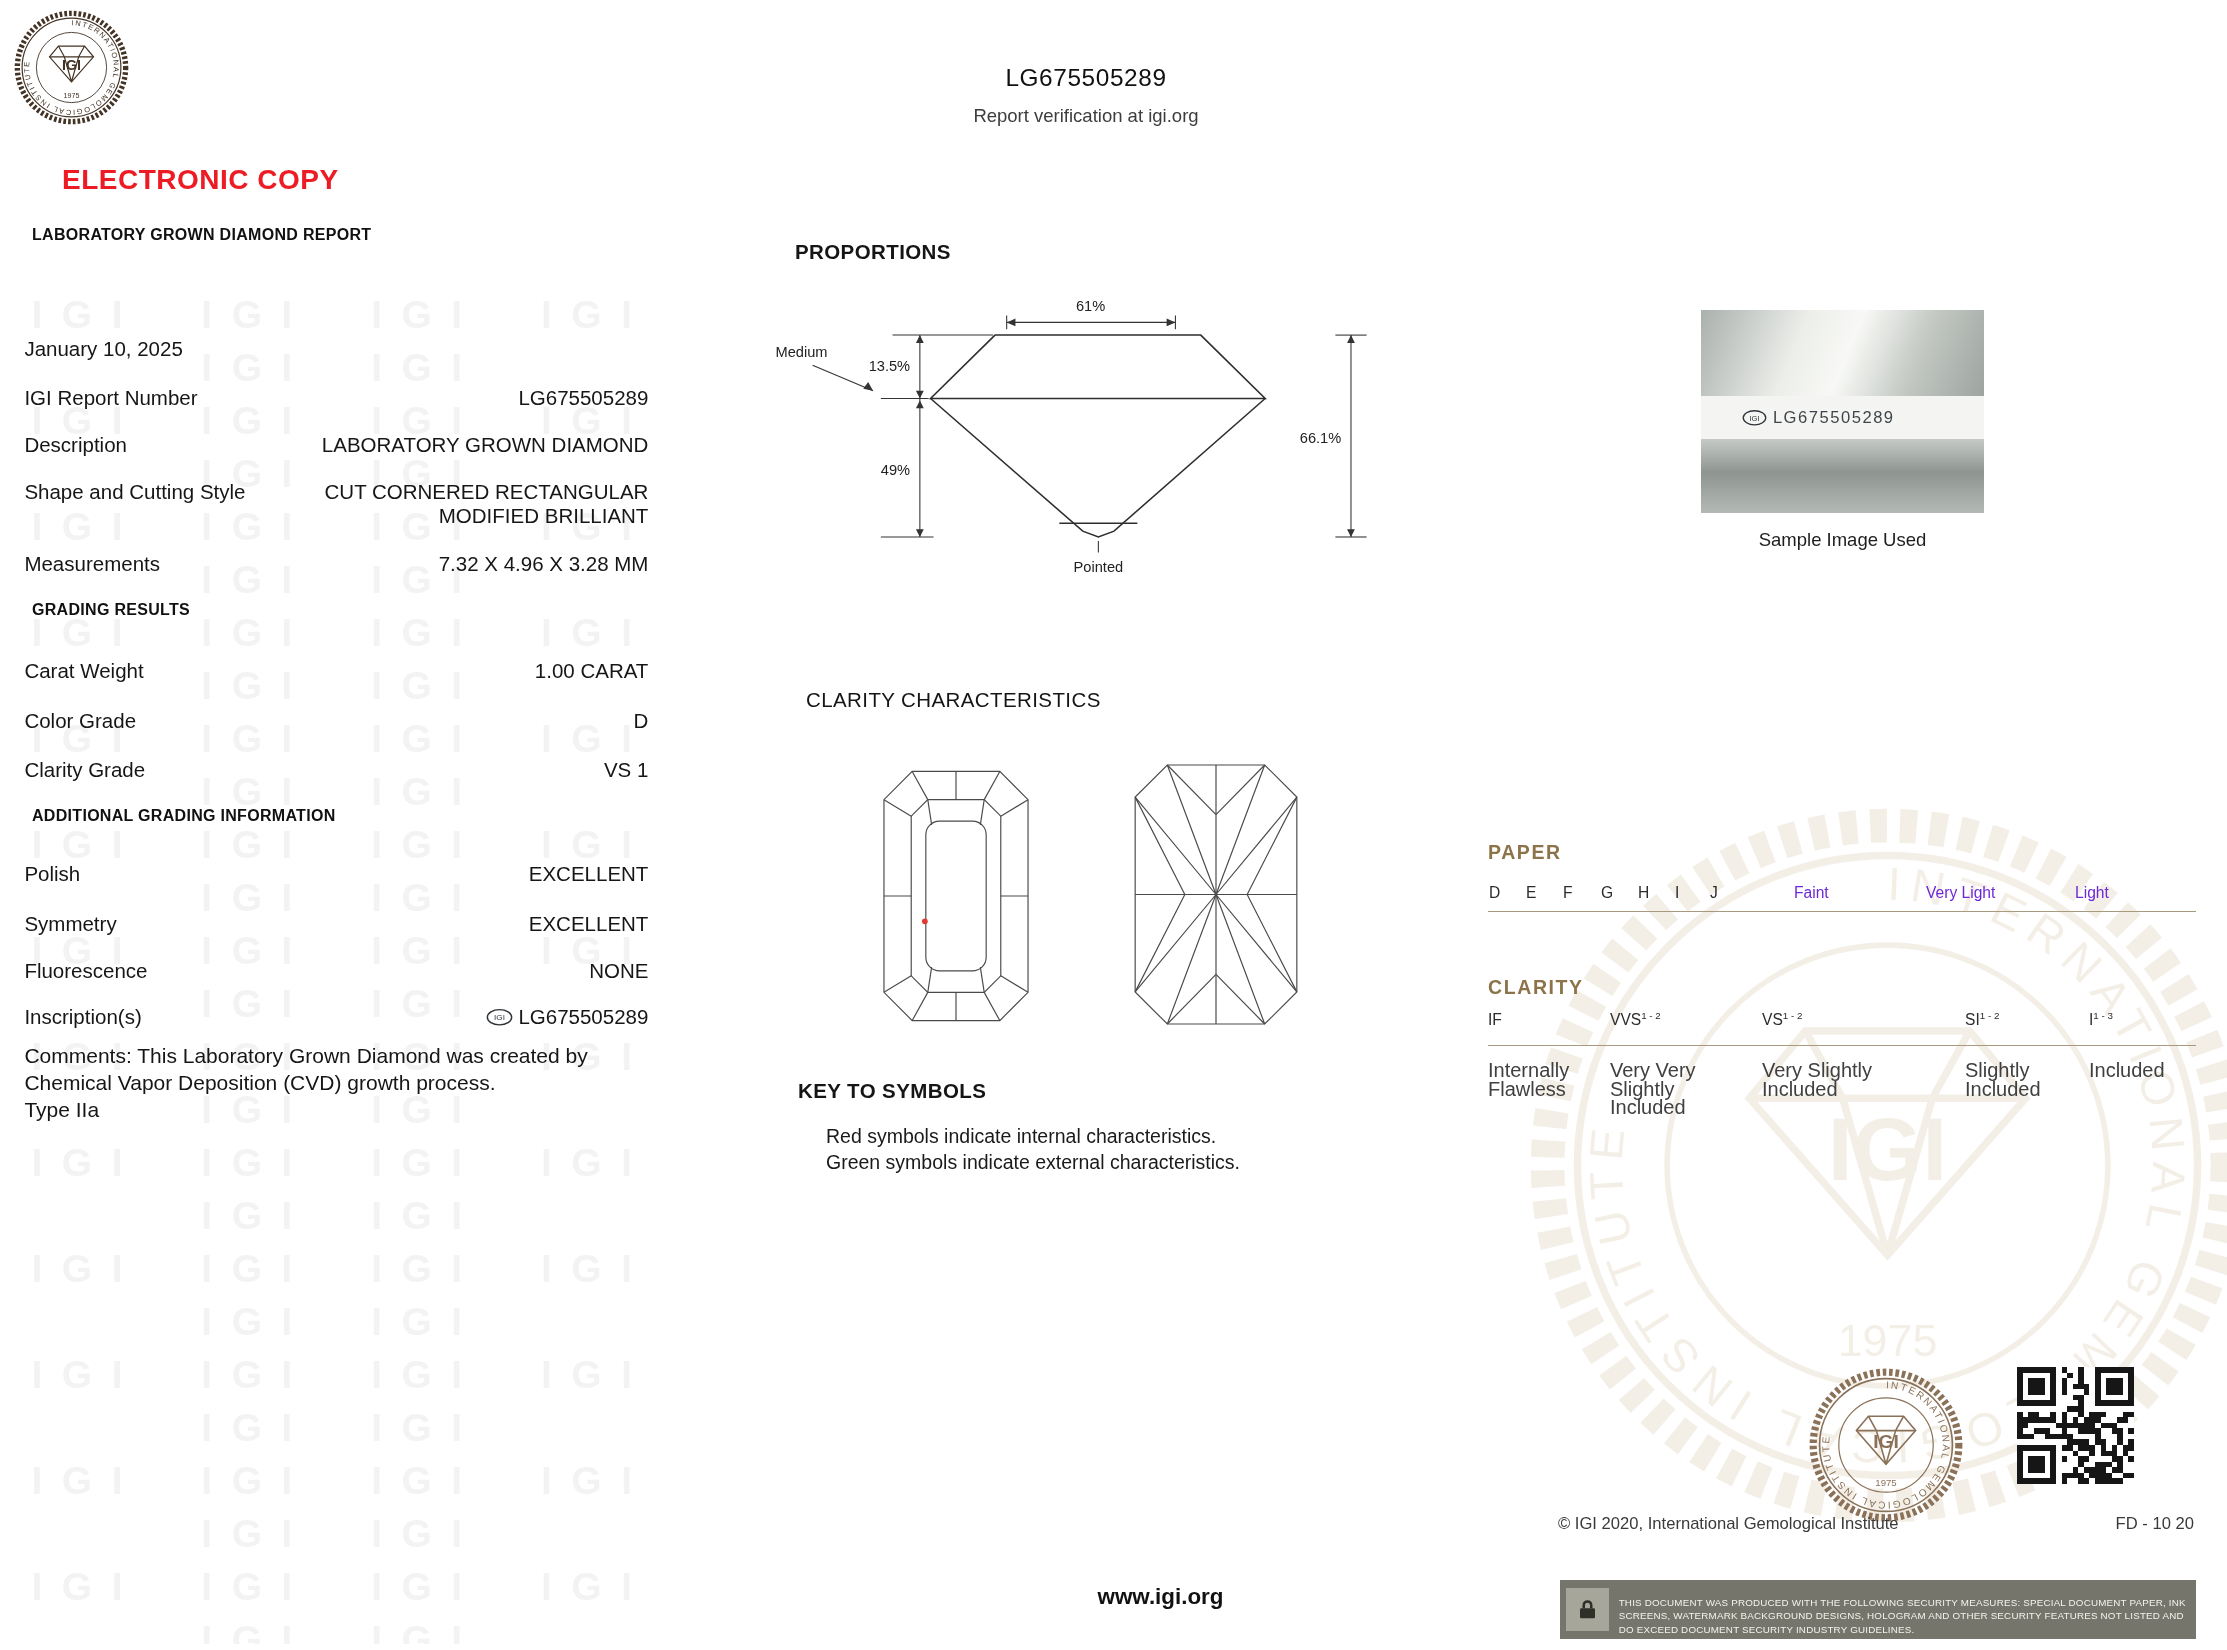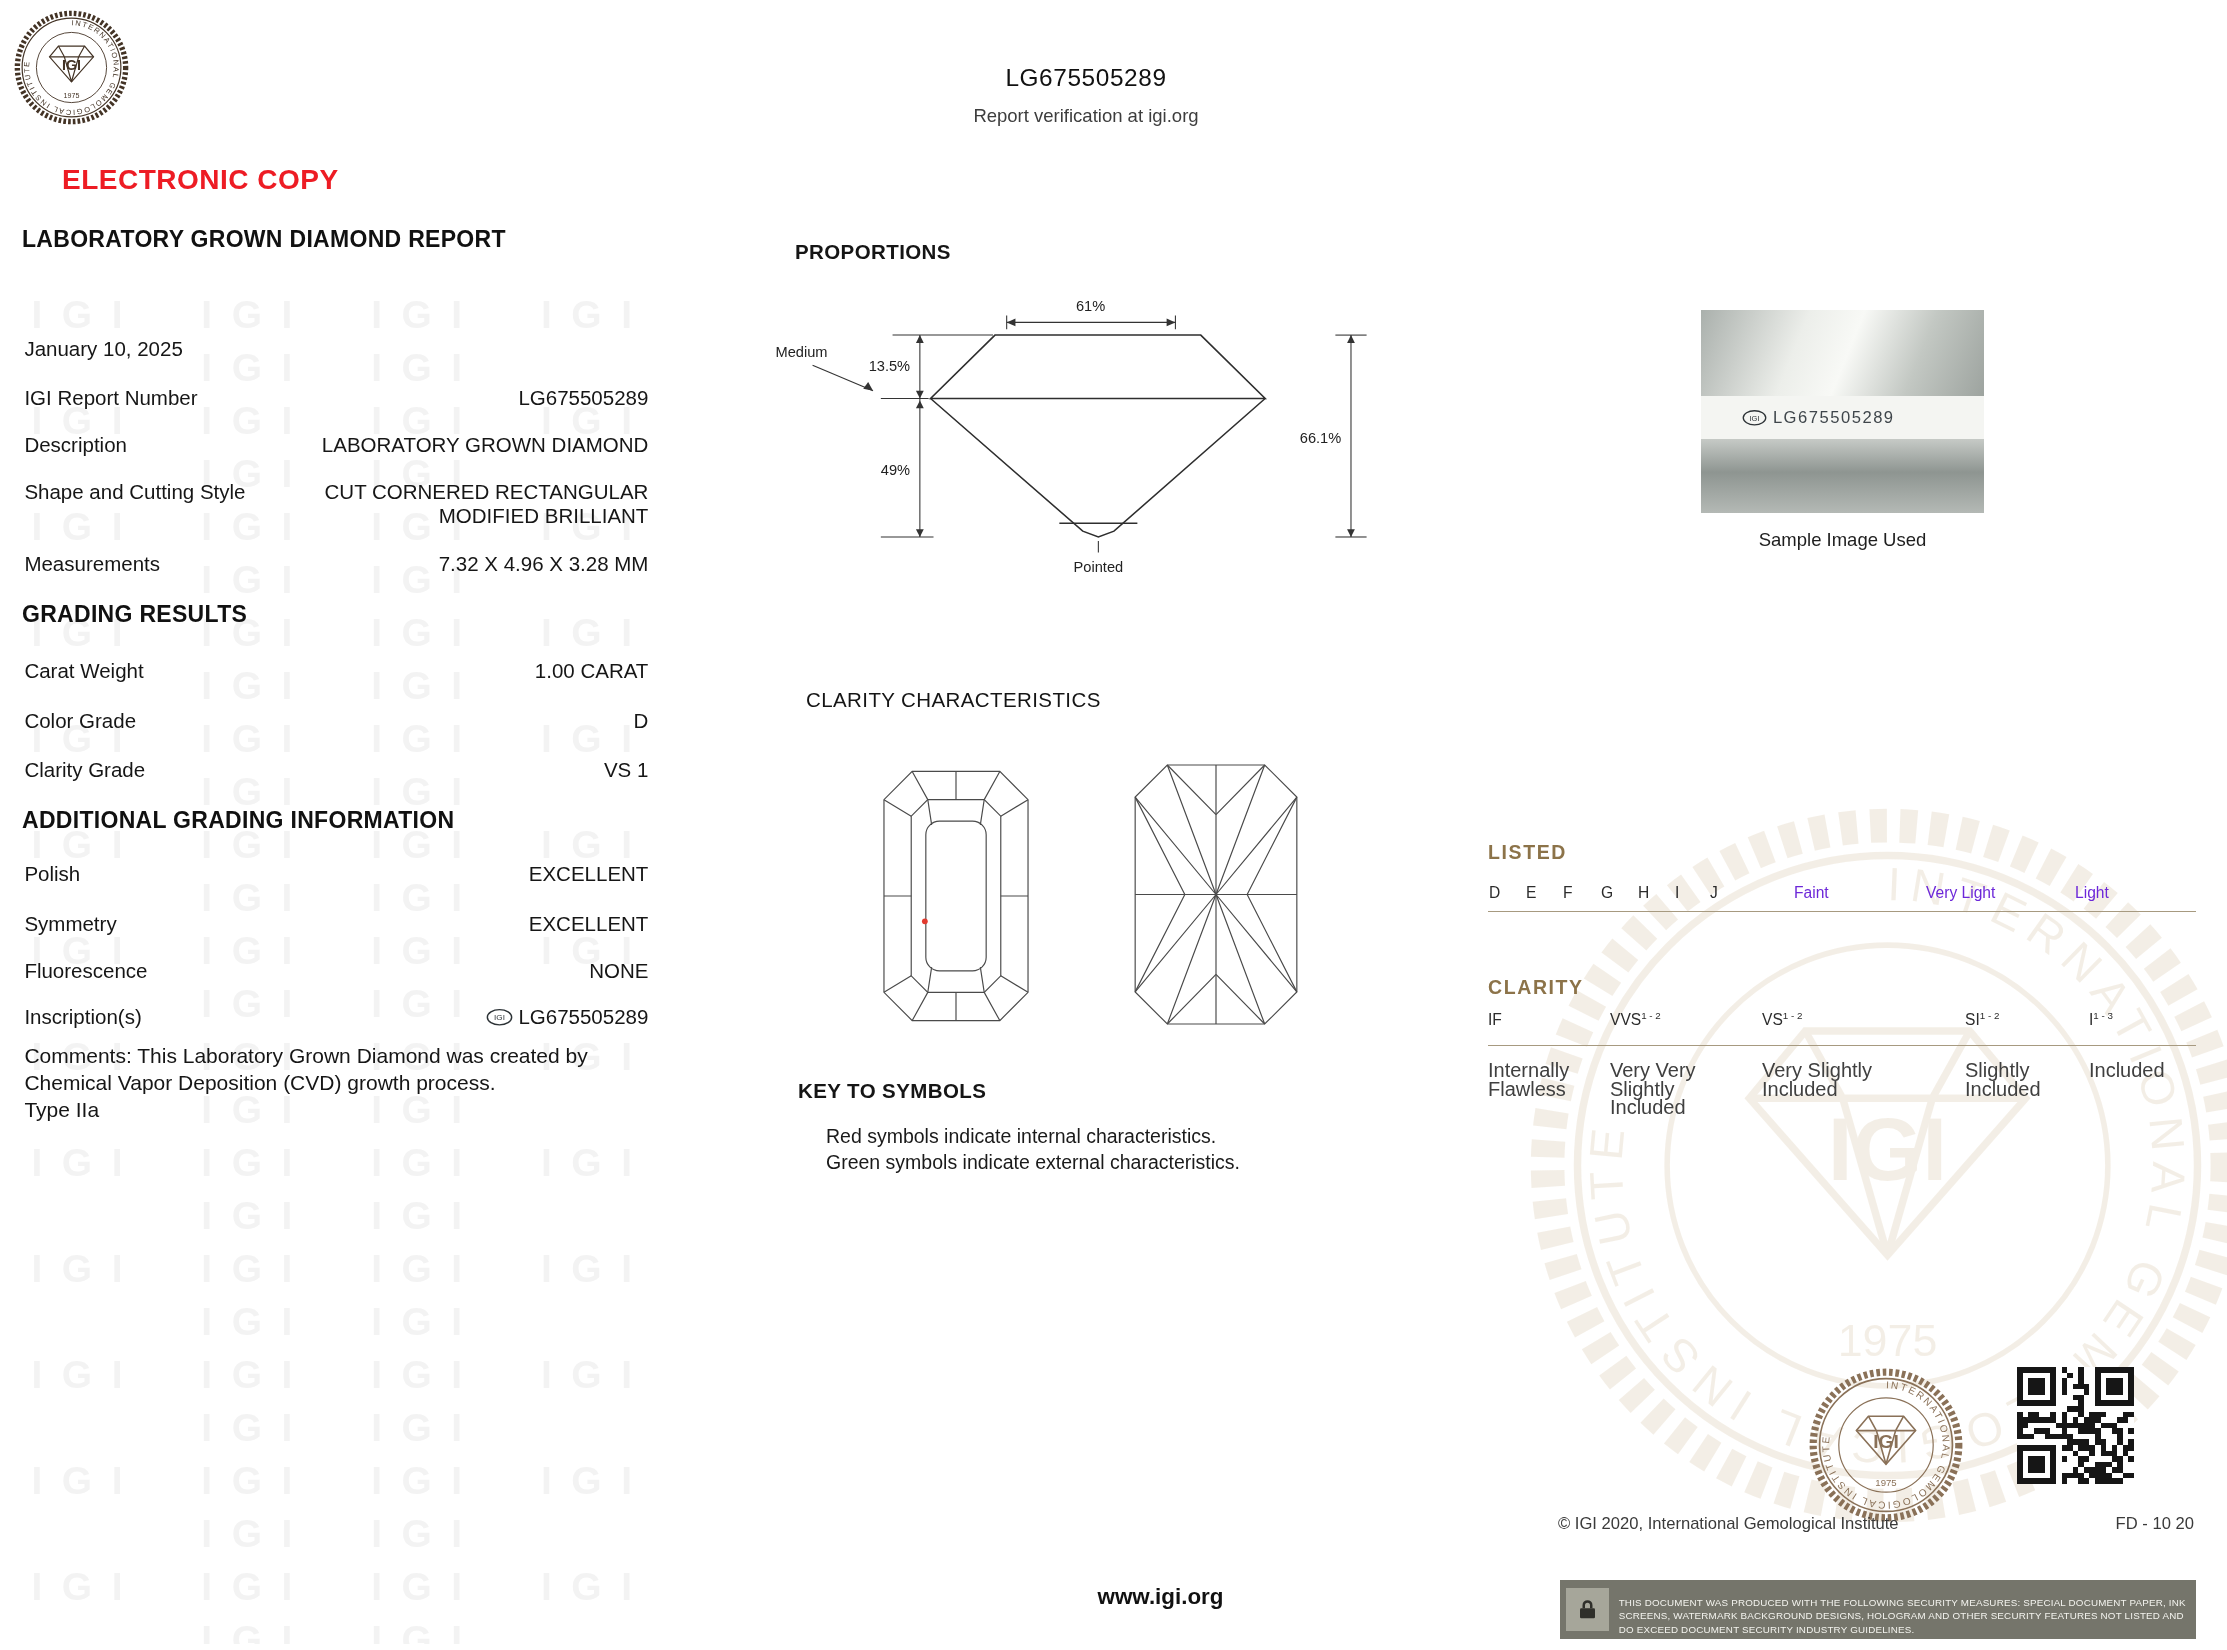--- a/index.html
+++ b/index.html
@@ -1,19 +1,19 @@
 <!DOCTYPE html>
 <html><head>
 <meta charset="utf-8">
 <style>
   html,body{margin:0;padding:0;background:#fff;}
   .page{position:relative;width:2227px;height:1650px;background:#fff;overflow:hidden;
         font-family:"Liberation Sans",sans-serif;color:#151515;}
   .abs{position:absolute;}
-  .sec-h{position:absolute;left:22px;font-size:23px;font-weight:bold;letter-spacing:0.3px;color:#111;}
+  .sec-h{position:absolute;left:32px;font-size:16px;font-weight:bold;letter-spacing:0.3px;color:#111;}
   .frow{position:absolute;left:24.4px;width:624px;display:flex;justify-content:space-between;
         align-items:flex-start;font-size:20.5px;color:#161616;}
   .frow .val{text-align:right;}
   .wrapval{max-width:357px;}
   .gold-h{position:absolute;font-size:19.5px;font-weight:bold;letter-spacing:1.6px;color:#8c7349;}
   .scale-line{position:absolute;left:1488px;width:708px;border-top:1px solid #a79a80;height:0;}
   .col-letter{position:absolute;top:884px;font-size:15.6px;color:#2c2c2c;}
   .col-range{position:absolute;top:884px;font-size:15.6px;color:#6d28d9;}
   .cl-code{position:absolute;top:1010px;font-size:15.6px;color:#2c2c2c;}
   .cl-code sup{font-size:9.8px;}
@@ -235,21 +235,21 @@
       <svg class="mini-igi" width="25" height="17.6" viewBox="0 0 30 20">
         <ellipse cx="15" cy="10" rx="13.5" ry="8.5" fill="none" stroke="currentColor" stroke-width="1.6"></ellipse>
         <text x="15" y="13.5" font-size="9" text-anchor="middle" fill="currentColor">IGI</text>
       </svg>
       <span style="font-size:16.6px;letter-spacing:1.5px;">LG675505289</span>
     </div>
     <div style="position:absolute;left:0;top:129px;width:283px;height:74px;background:linear-gradient(180deg,#c6cac6,#8e9591 45%,#b4b9b5 100%);"></div>
   </div>
   <div class="abs" style="left:1701px;top:529px;width:283px;text-align:center;font-size:18.5px;color:#1e1e1e;">Sample Image Used</div>
 
-  <div class="gold-h" style="left:1488px;top:841px;">LISTED</div>
+  <div class="gold-h" style="left:1488px;top:841px;">PAPER</div>
   <span class="col-letter" style="left:1489px">D</span>
   <span class="col-letter" style="left:1526px">E</span>
   <span class="col-letter" style="left:1563px">F</span>
   <span class="col-letter" style="left:1601px">G</span>
   <span class="col-letter" style="left:1638px">H</span>
   <span class="col-letter" style="left:1675px">I</span>
   <span class="col-letter" style="left:1710px">J</span>
   <span class="col-range" style="left:1794px">Faint</span>
   <span class="col-range" style="left:1926px">Very Light</span>
   <span class="col-range" style="left:2075px">Light</span>

